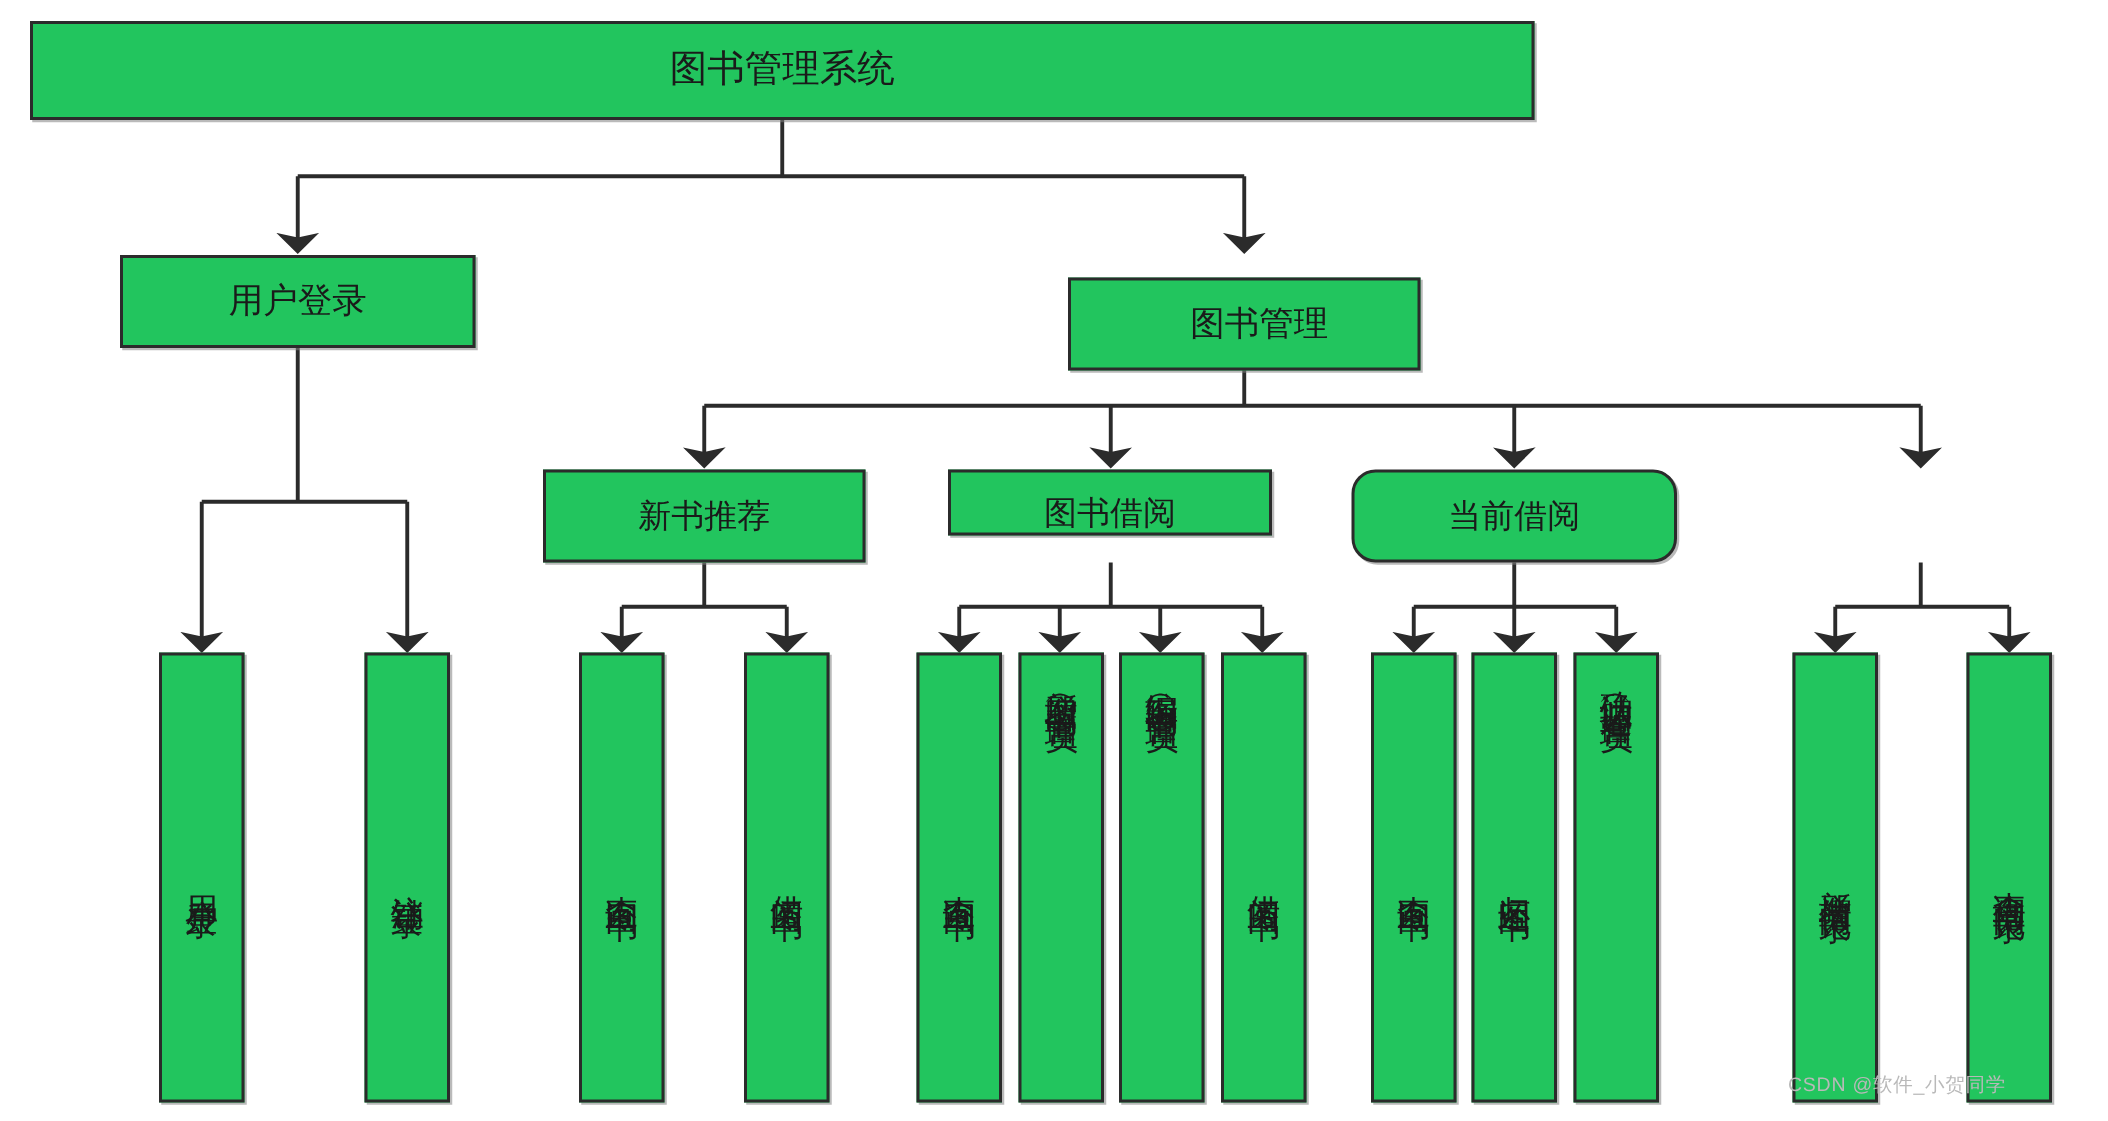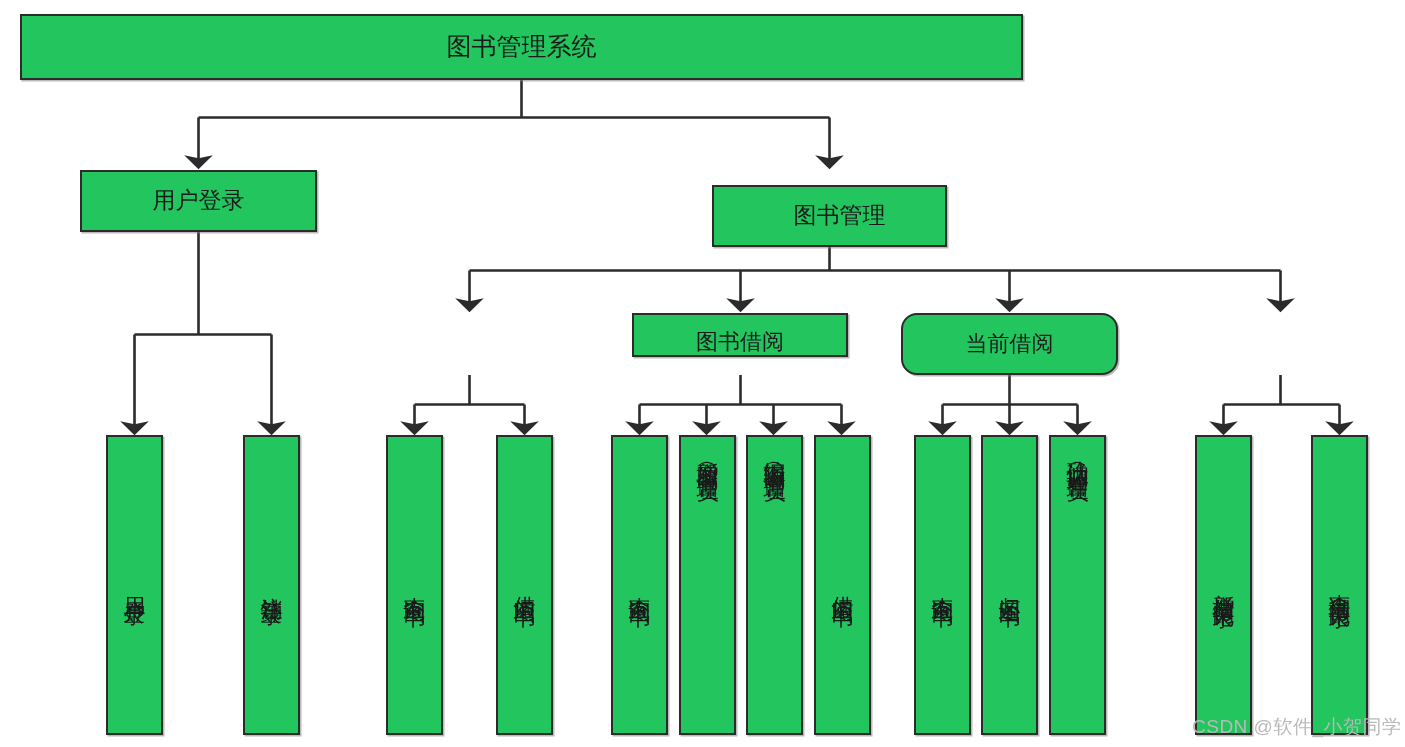--- a/index.html
+++ b/index.html
@@ -60,21 +60,21 @@
     letter-spacing: 3px;
     line-height: 1;
     white-space: nowrap;
     margin-top: 0;
   }
   .leaf-mid .lbl { margin-top: 84px; }
   .leaf-top .lbl { margin-top: 8px; }
 
   .watermark {
     position: absolute;
-    font-size: 19px;
+    font-size: 13px;
     color: #b9b9b9;
     white-space: nowrap;
     letter-spacing: 0.5px;
   }
 </style>
 </head>
 <body>
 
 <div id="canvas">
 
@@ -132,20 +132,23 @@
     <span class="lbl">图书管理系统</span>
   </div>
 
   <div class="node node-l2" style="left:80px; top:170px; width:237px; height:62px;">
     <span class="lbl">用户登录</span>
   </div>
   <div class="node node-l2" style="left:712px; top:185px; width:235px; height:62px;padding-left:20px;">
     <span class="lbl">图书管理</span>
   </div>
 
+  <div class="node node-l3" style="left:362px; top:313px; width:215px; height:62px;">
+    <span class="lbl">新书推荐</span>
+  </div>
   <div class="node node-l3" style="left:632px; top:313px; width:216px; height:44px;align-items:flex-end;">
     <span class="lbl">图书借阅</span>
   </div>
   <div class="node node-l3" style="left:901px; top:313px; width:217px; height:62px;border-radius:16px;">
     <span class="lbl">当前借阅</span>
   </div>
 
   <div class="node node-leaf leaf-mid" style="left:106px; top:435px; width:57px; height:300px;">
     <span class="lbl" style="margin-top: 142px;">用户登录</span>
   </div>

